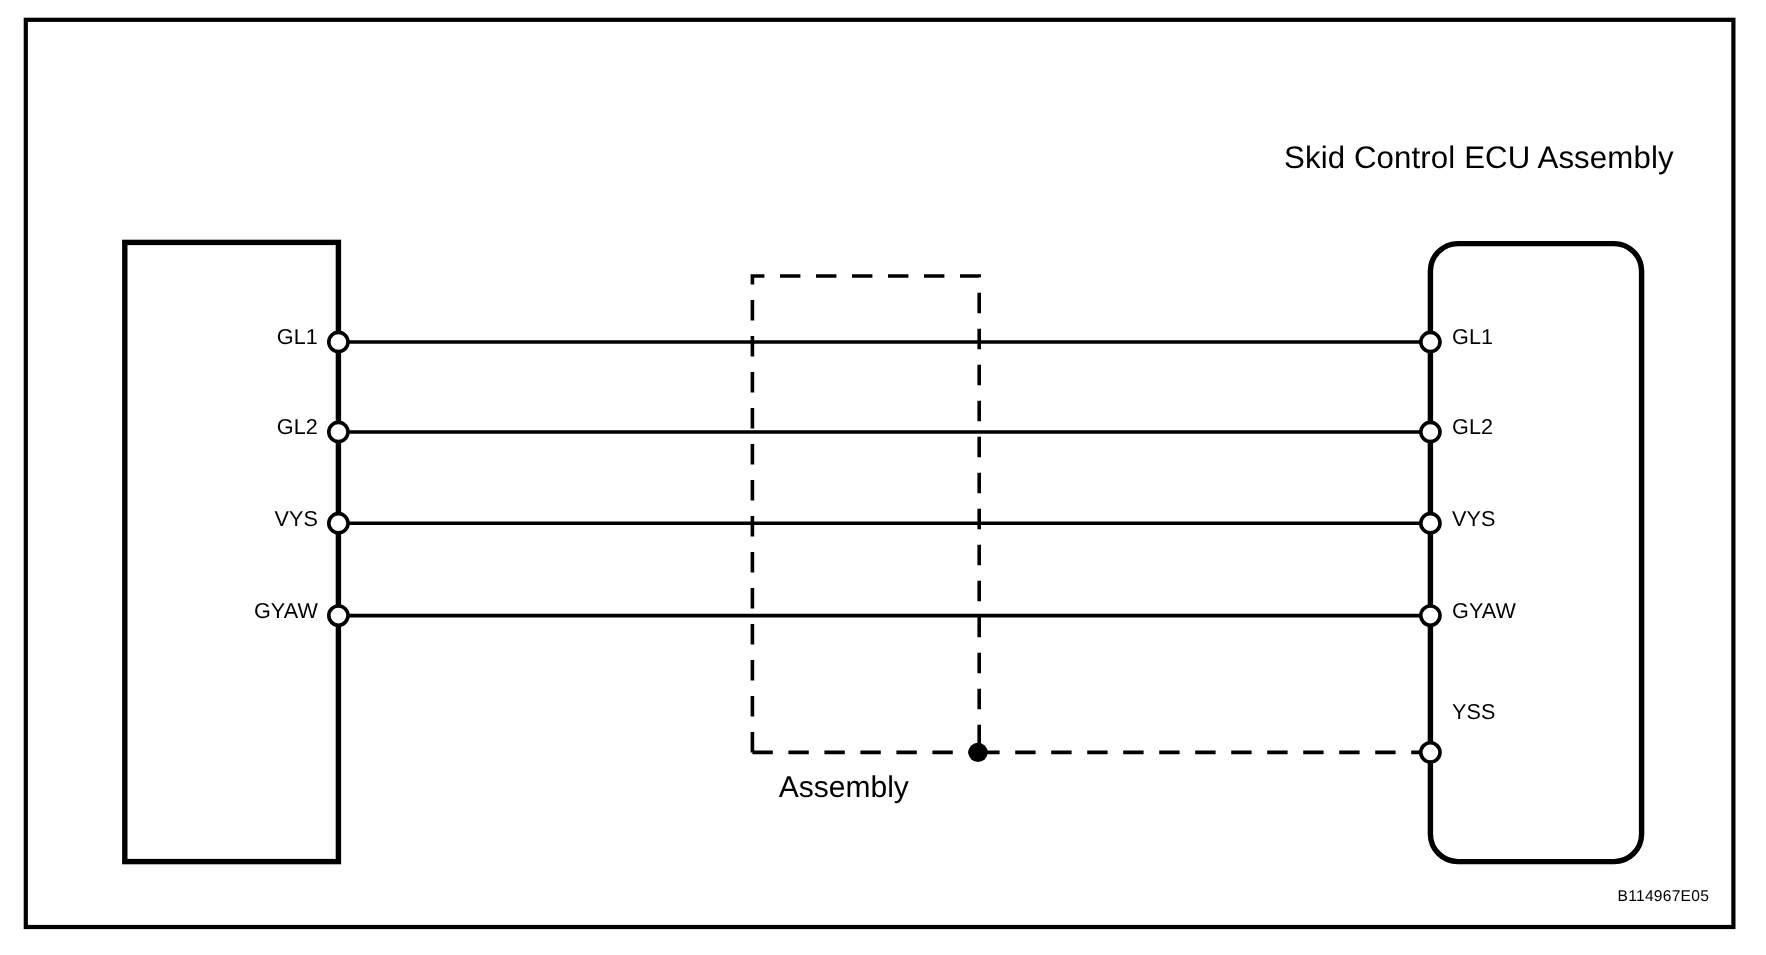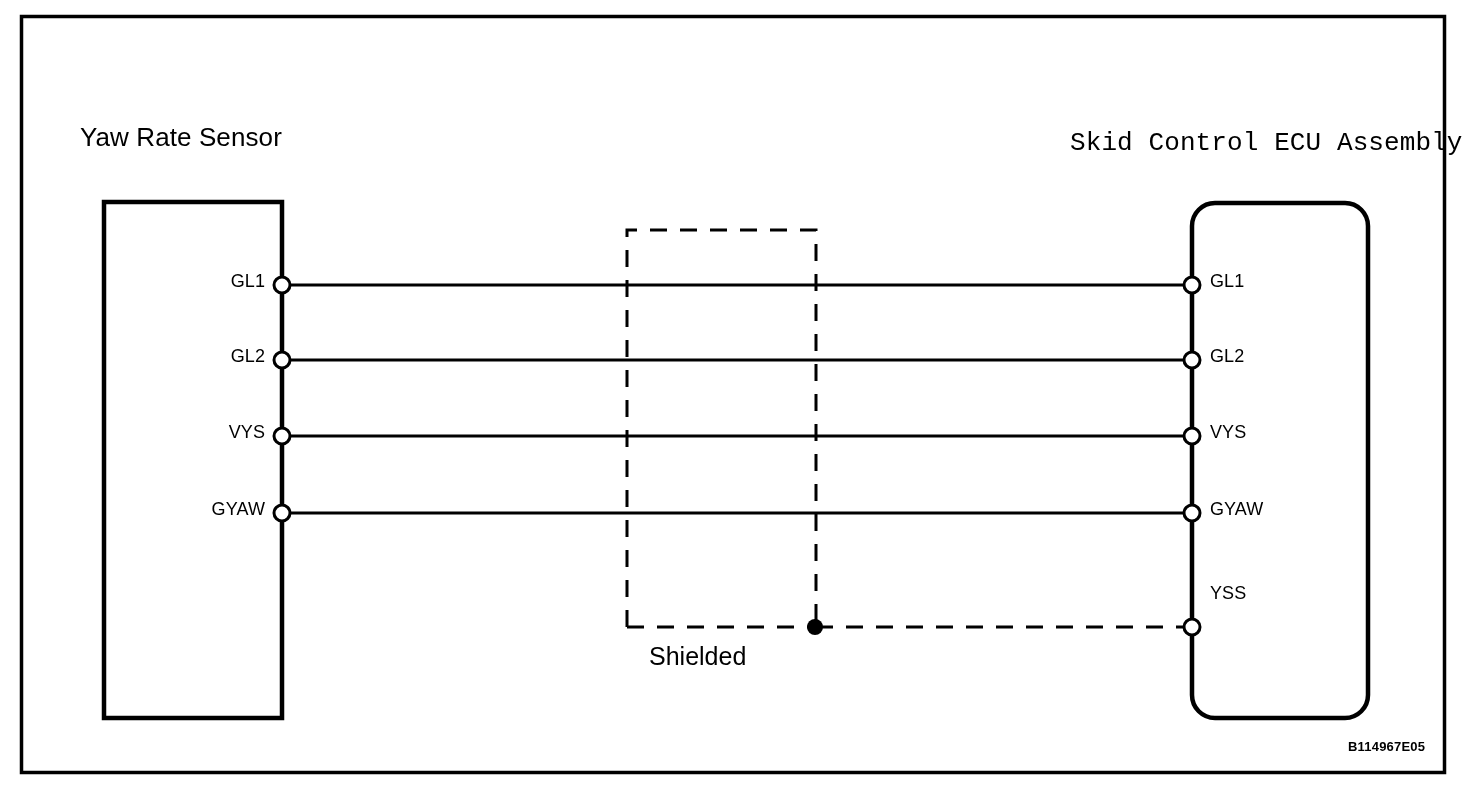--- a/index.html
+++ b/index.html
@@ -80,21 +80,21 @@
     letter-spacing: 0.1px;
   }
   .pin-label-left {
     text-align: right;
   }
   .shield-label {
     font-size: 25px;
   }
   .ref-code {
     font-size: 13px;
-    font-weight: bold;
+    font-weight: normal;
     letter-spacing: 0.2px;
   }
 </style>
 </head>
 <body>
 
 <div id="canvas">
 
   <svg class="diagram" viewBox="0 0 1472 796" xmlns="http://www.w3.org/2000/svg">
 
@@ -125,39 +125,38 @@
     <line class="shield-dash" x1="627" y1="627" x2="816" y2="627"></line>
 
     <line class="shield-wire" x1="816" y1="627" x2="1184" y2="627"></line>
 
     <circle class="junction-dot" cx="815" cy="627" r="8"></circle>
 
     <circle class="terminal" cx="1192" cy="627" r="8"></circle>
 
   </svg>
 
-  <div class="txt header-label" style="left:80px; top:124px;">Yaw Rate Sensor</div>
 
-  <div class="txt header-label" style="left:1070px; top:130px;font-family:Liberation Mono, monospace;">Skid Control ECU Assembly</div>
+  <div class="txt header-label" style="left:1070px; top:118px;">Skid Control ECU Assembly</div>
 
   <div class="txt pin-label pin-label-left" style="left:110px; top:272px; width:155px;">GL1</div>
 
   <div class="txt pin-label pin-label-left" style="left:110px; top:347px; width:155px;">GL2</div>
 
   <div class="txt pin-label pin-label-left" style="left:110px; top:423px; width:155px;">VYS</div>
 
   <div class="txt pin-label pin-label-left" style="left:105px; top:500px; width:160px;">GYAW</div>
 
   <div class="txt pin-label" style="left:1210px; top:272px;">GL1</div>
 
   <div class="txt pin-label" style="left:1210px; top:347px;">GL2</div>
 
   <div class="txt pin-label" style="left:1210px; top:423px;">VYS</div>
 
   <div class="txt pin-label" style="left:1210px; top:500px;">GYAW</div>
 
   <div class="txt pin-label" style="left:1210px; top:584px;">YSS</div>
 
-  <div class="txt shield-label" style="left:649px; top:644px;">Shielded</div>
+  <div class="txt shield-label" style="left:649px; top:644px;">Assembly</div>
 
   <div class="txt ref-code" style="left:1348px; top:740px;">B114967E05</div>
 
 </div>
 
 </body></html>

